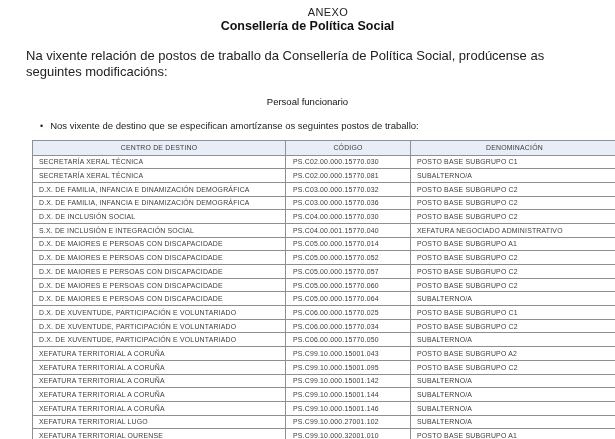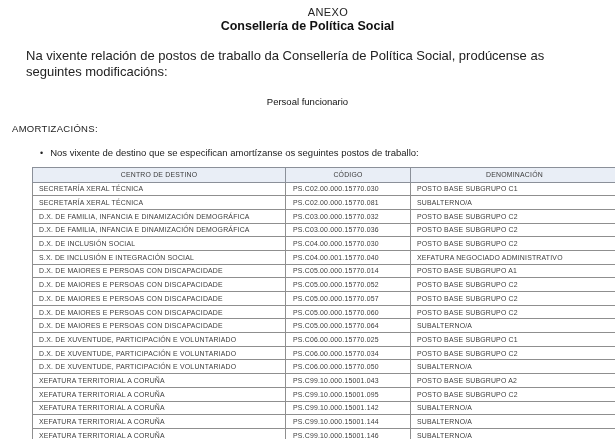--- a/index.html
+++ b/index.html
@@ -102,21 +102,20 @@
 <body>
 
 <div>
   <div class="doc-title">ANEXO</div>
   <div class="doc-subtitle">Consellería de Política Social</div>
 
   <p class="doc-intro">Na vixente relación de postos de traballo da Consellería de Política Social, prodúcense as seguintes modificacións:</p>
 
   <div class="doc-section">Persoal funcionario</div>
 
-  <div class="doc-block-heading">AMORTIZACIÓNS:</div>
 
   <div class="doc-bullet">
     <span class="bullet-dot">•</span>
     <span>Nos vixente de destino que se especifican amortízanse os seguintes postos de traballo:</span>
   </div>
 
   <table class="posts">
     <thead>
       <tr>
           <th>CENTRO DE DESTINO</th>

